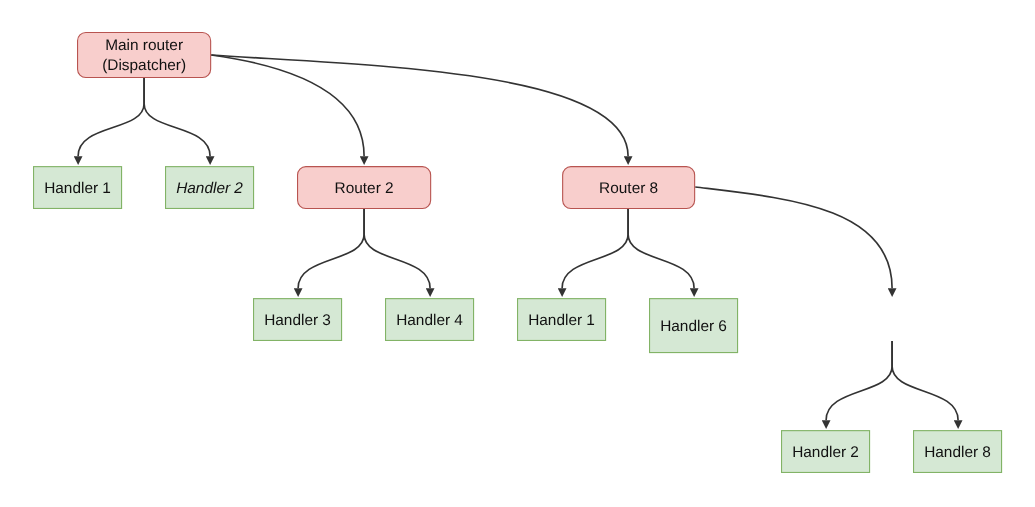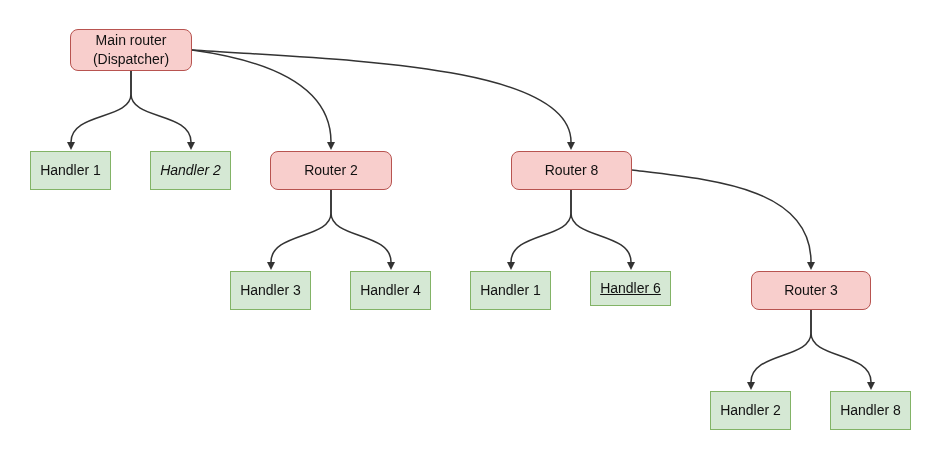--- a/index.html
+++ b/index.html
@@ -103,27 +103,24 @@
   </div>
 
   <div class="node handler" style="left:350px; top:271px; width:81px; height:39px;">
     <span>Handler 4</span>
   </div>
 
   <div class="node handler" style="left:470px; top:271px; width:81px; height:39px;">
     <span>Handler 1</span>
   </div>
 
-  <div class="node handler" style="left:590px; top:271px; width:81px; height:35px;text-decoration:underline;">
+  <div class="node handler" style="left:590px; top:271px; width:81px; height:50px;">
     <span>Handler 6</span>
   </div>
 
-  <div class="node router" style="left:751px; top:271px; width:120px; height:39px;">
-    <span>Router 3</span>
-  </div>
 
   <div class="node handler" style="left:710px; top:391px; width:81px; height:39px;">
     <span>Handler 2</span>
   </div>
 
   <div class="node handler" style="left:830px; top:391px; width:81px; height:39px;text-align:right;">
     <span>Handler 8</span>
   </div>
 
 </div>

